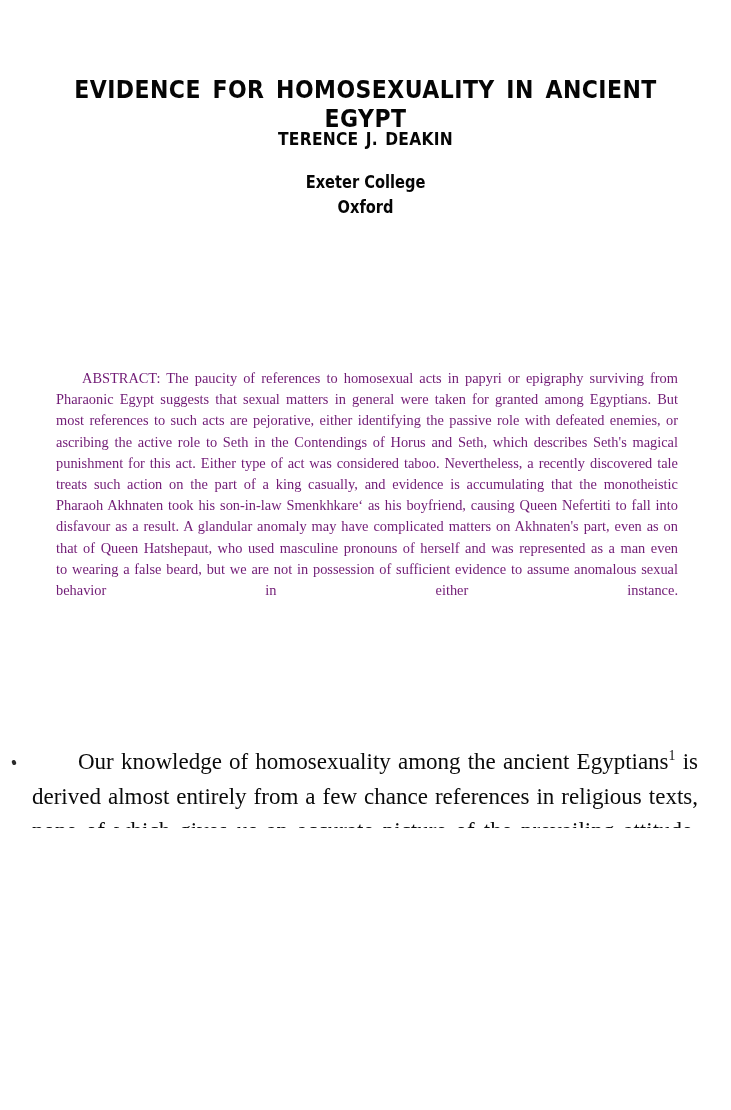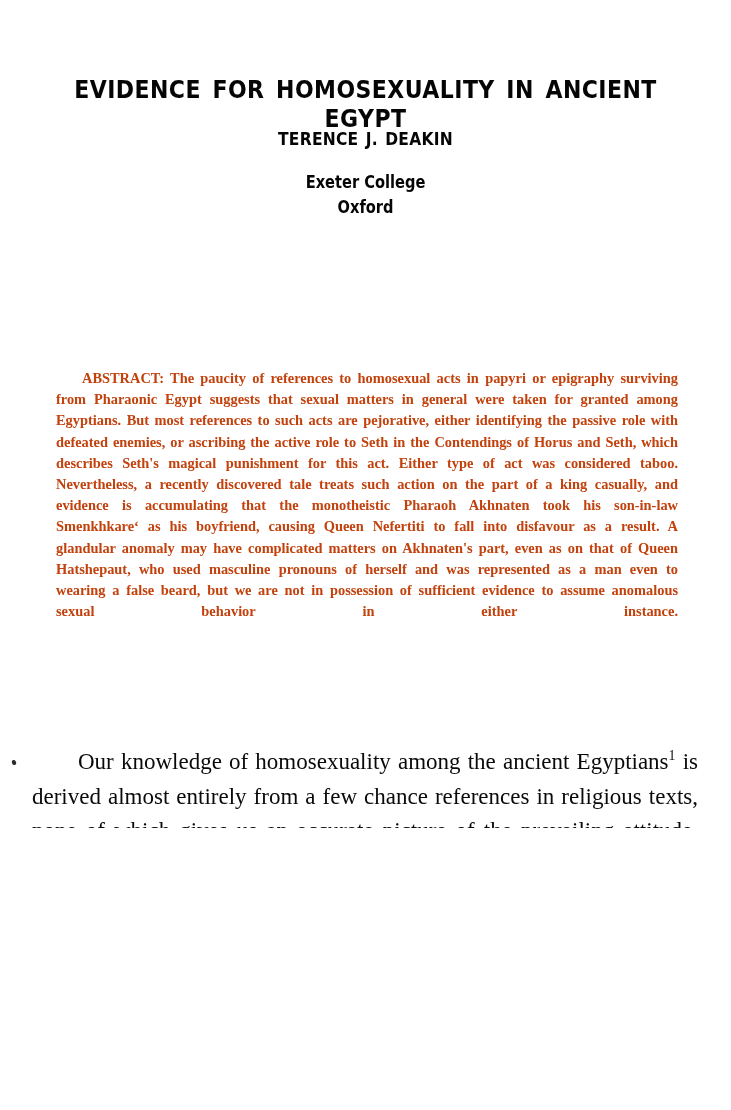--- a/index.html
+++ b/index.html
@@ -64,27 +64,27 @@
 
   .affiliation div { display: block; }
 
   
   .abstract {
     position: absolute;
     left: 56px;
     top: 368px;
     width: 622px;
     font-family: "Liberation Serif", "DejaVu Serif", serif;
-    font-weight: bold;
+    font-weight: normal;
     font-size: 14.4px;
     line-height: 21.2px;
     text-align: justify;
     text-indent: 26px;
     word-spacing: 1px;
-    color: #c2410c;
+    color: #701a75;
     -webkit-font-smoothing: none;
   }
 
   
   .body-par {
     position: absolute;
     left: 32px;
     top: 722px;
     width: 666px;
     font-family: "Liberation Serif", "DejaVu Serif", serif;

